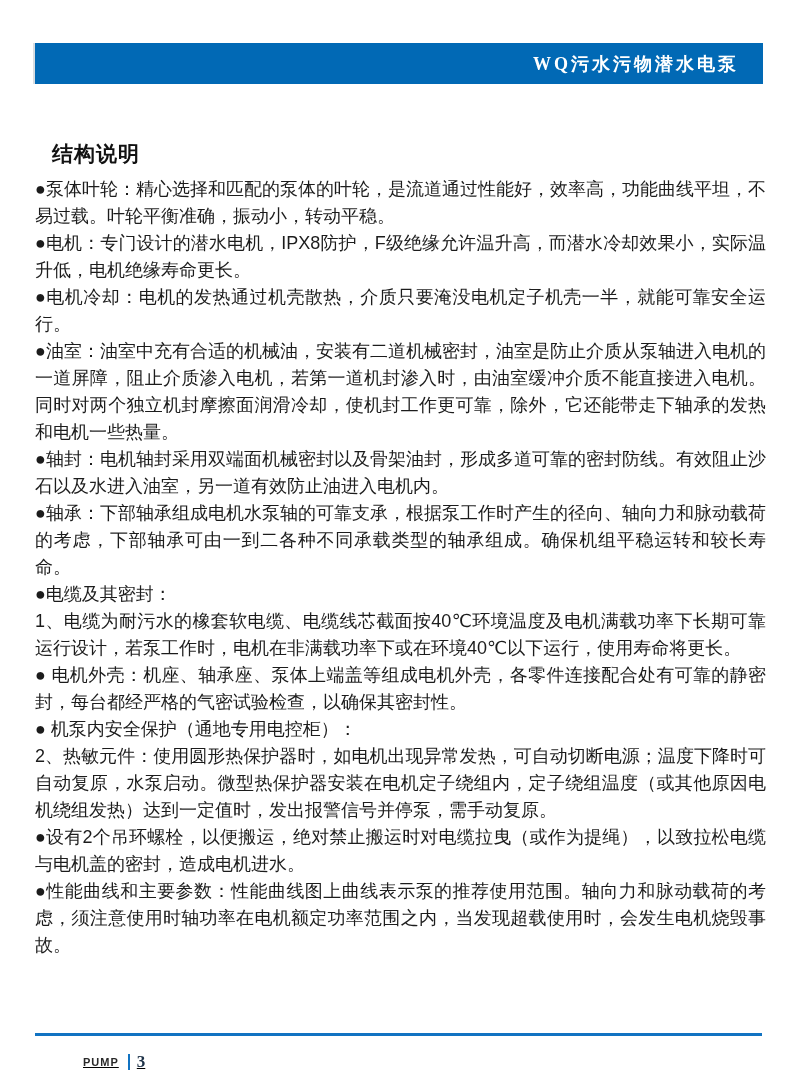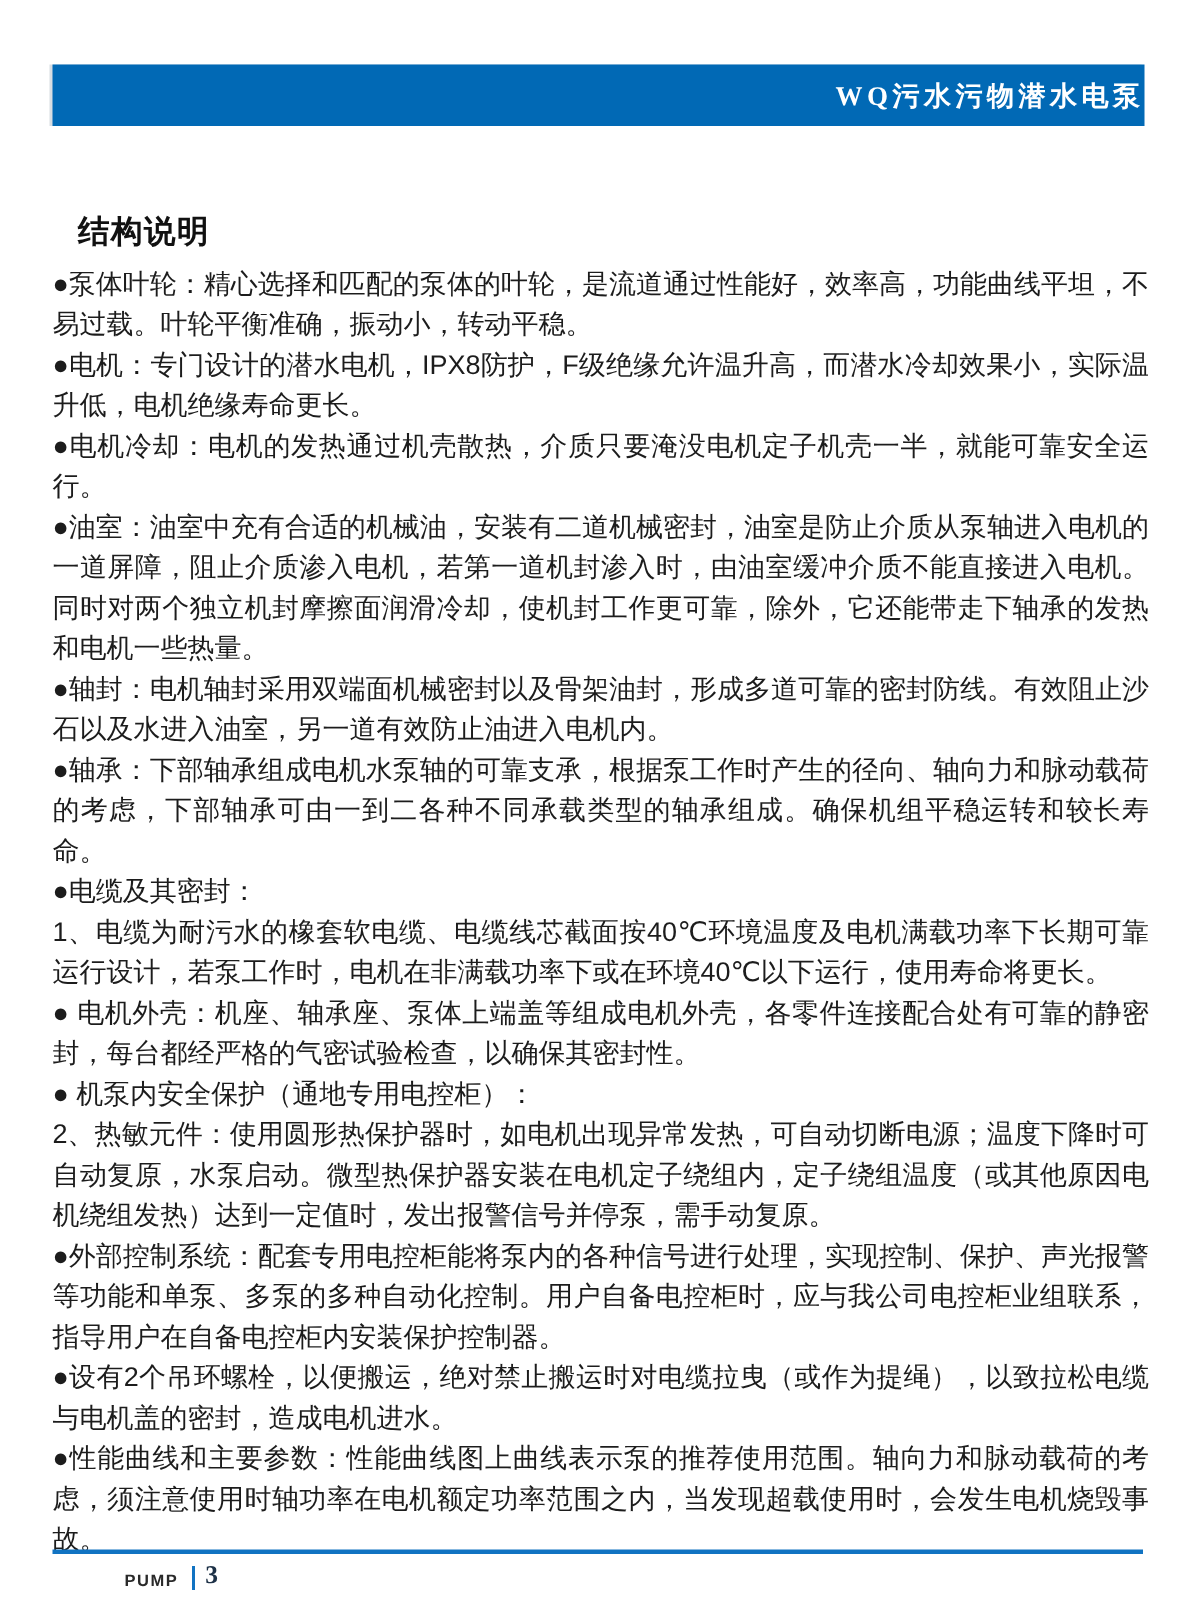--- a/index.html
+++ b/index.html
@@ -9,20 +9,21 @@
     font-family: "Liberation Sans", "DejaVu Sans", sans-serif;
     position: relative; overflow: hidden;
   }
   .page { position: absolute; inset: 0; background: #ffffff; }
 
   
   .header-band {
     position: absolute; left: 35px; top: 43px;
     width: 728px; height: 41px;
     display: flex; align-items: center; justify-content: flex-end;
+    padding-right: 24px;
     box-shadow: -2px 0 0 #d8dde2;
   }
   .header-title {
     color: #ffffff; font-size: 18px; font-weight: bold;
     font-family: "Liberation Serif", "DejaVu Serif", serif;
     letter-spacing: 3px; white-space: nowrap;
   }
 
   
   .section-title {
@@ -40,22 +41,22 @@
   .body-text p {
     text-align: justify;
     text-justify: inter-ideograph;
     word-break: break-all;
   }
 
   
   .footer { position: absolute; left: 35px; top: 1033px; width: 727px; }
   .footer-line { height: 3px; }
   .footer-meta {
-    display: flex; align-items: flex-end;
-    margin-top: 4px; margin-left: 48px;
+    display: flex; align-items: center;
+    margin-top: 16px; margin-left: 48px; text-decoration: underline;
   }
   .footer-brand {
     font-size: 11px; font-weight: bold; letter-spacing: 1px; color: #2a2a2a;
   }
   .footer-divider { width: 2px; height: 16px; margin: 0 7px 0 9px; }
   .footer-page {
     font-size: 17px; font-weight: bold; color: #1d3147;
     font-family: "Liberation Serif", "DejaVu Serif", serif;
   }
 </style>
@@ -75,21 +76,20 @@
       <p>●电机：专门设计的潜水电机，IPX8防护，F级绝缘允许温升高，而潜水冷却效果小，实际温升低，电机绝缘寿命更长。</p>
       <p>●电机冷却：电机的发热通过机壳散热，介质只要淹没电机定子机壳一半，就能可靠安全运行。</p>
       <p>●油室：油室中充有合适的机械油，安装有二道机械密封，油室是防止介质从泵轴进入电机的一道屏障，阻止介质渗入电机，若第一道机封渗入时，由油室缓冲介质不能直接进入电机。同时对两个独立机封摩擦面润滑冷却，使机封工作更可靠，除外，它还能带走下轴承的发热和电机一些热量。</p>
       <p>●轴封：电机轴封采用双端面机械密封以及骨架油封，形成多道可靠的密封防线。有效阻止沙石以及水进入油室，另一道有效防止油进入电机内。</p>
       <p>●轴承：下部轴承组成电机水泵轴的可靠支承，根据泵工作时产生的径向、轴向力和脉动载荷的考虑，下部轴承可由一到二各种不同承载类型的轴承组成。确保机组平稳运转和较长寿命。</p>
       <p>●电缆及其密封：</p>
       <p>1、电缆为耐污水的橡套软电缆、电缆线芯截面按40℃环境温度及电机满载功率下长期可靠运行设计，若泵工作时，电机在非满载功率下或在环境40℃以下运行，使用寿命将更长。</p>
       <p>● 电机外壳：机座、轴承座、泵体上端盖等组成电机外壳，各零件连接配合处有可靠的静密封，每台都经严格的气密试验检查，以确保其密封性。</p>
       <p>● 机泵内安全保护（通地专用电控柜）：</p>
       <p>2、热敏元件：使用圆形热保护器时，如电机出现异常发热，可自动切断电源；温度下降时可自动复原，水泵启动。微型热保护器安装在电机定子绕组内，定子绕组温度（或其他原因电机绕组发热）达到一定值时，发出报警信号并停泵，需手动复原。</p>
-      <p>●外部控制系统：配套专用电控柜能将泵内的各种信号进行处理，实现控制、保护、声光报警等功能和单泵、多泵的多种自动化控制。用户自备电控柜时，应与我公司电控柜业组联系，指导用户在自备电控柜内安装保护控制器。</p>
       <p>●设有2个吊环螺栓，以便搬运，绝对禁止搬运时对电缆拉曳（或作为提绳），以致拉松电缆与电机盖的密封，造成电机进水。</p>
       <p>●性能曲线和主要参数：性能曲线图上曲线表示泵的推荐使用范围。轴向力和脉动载荷的考虑，须注意使用时轴功率在电机额定功率范围之内，当发现超载使用时，会发生电机烧毁事故。</p>
     </div>
 
   <div class="footer">
     <div class="footer-line" style="background: rgb(17, 115, 194);"></div>
     <div class="footer-meta">
       <span class="footer-brand">PUMP</span>
       <span class="footer-divider" style="background: rgb(17, 115, 194);"></span>
       <span class="footer-page" style="color: rgb(29, 49, 71);">3</span>

